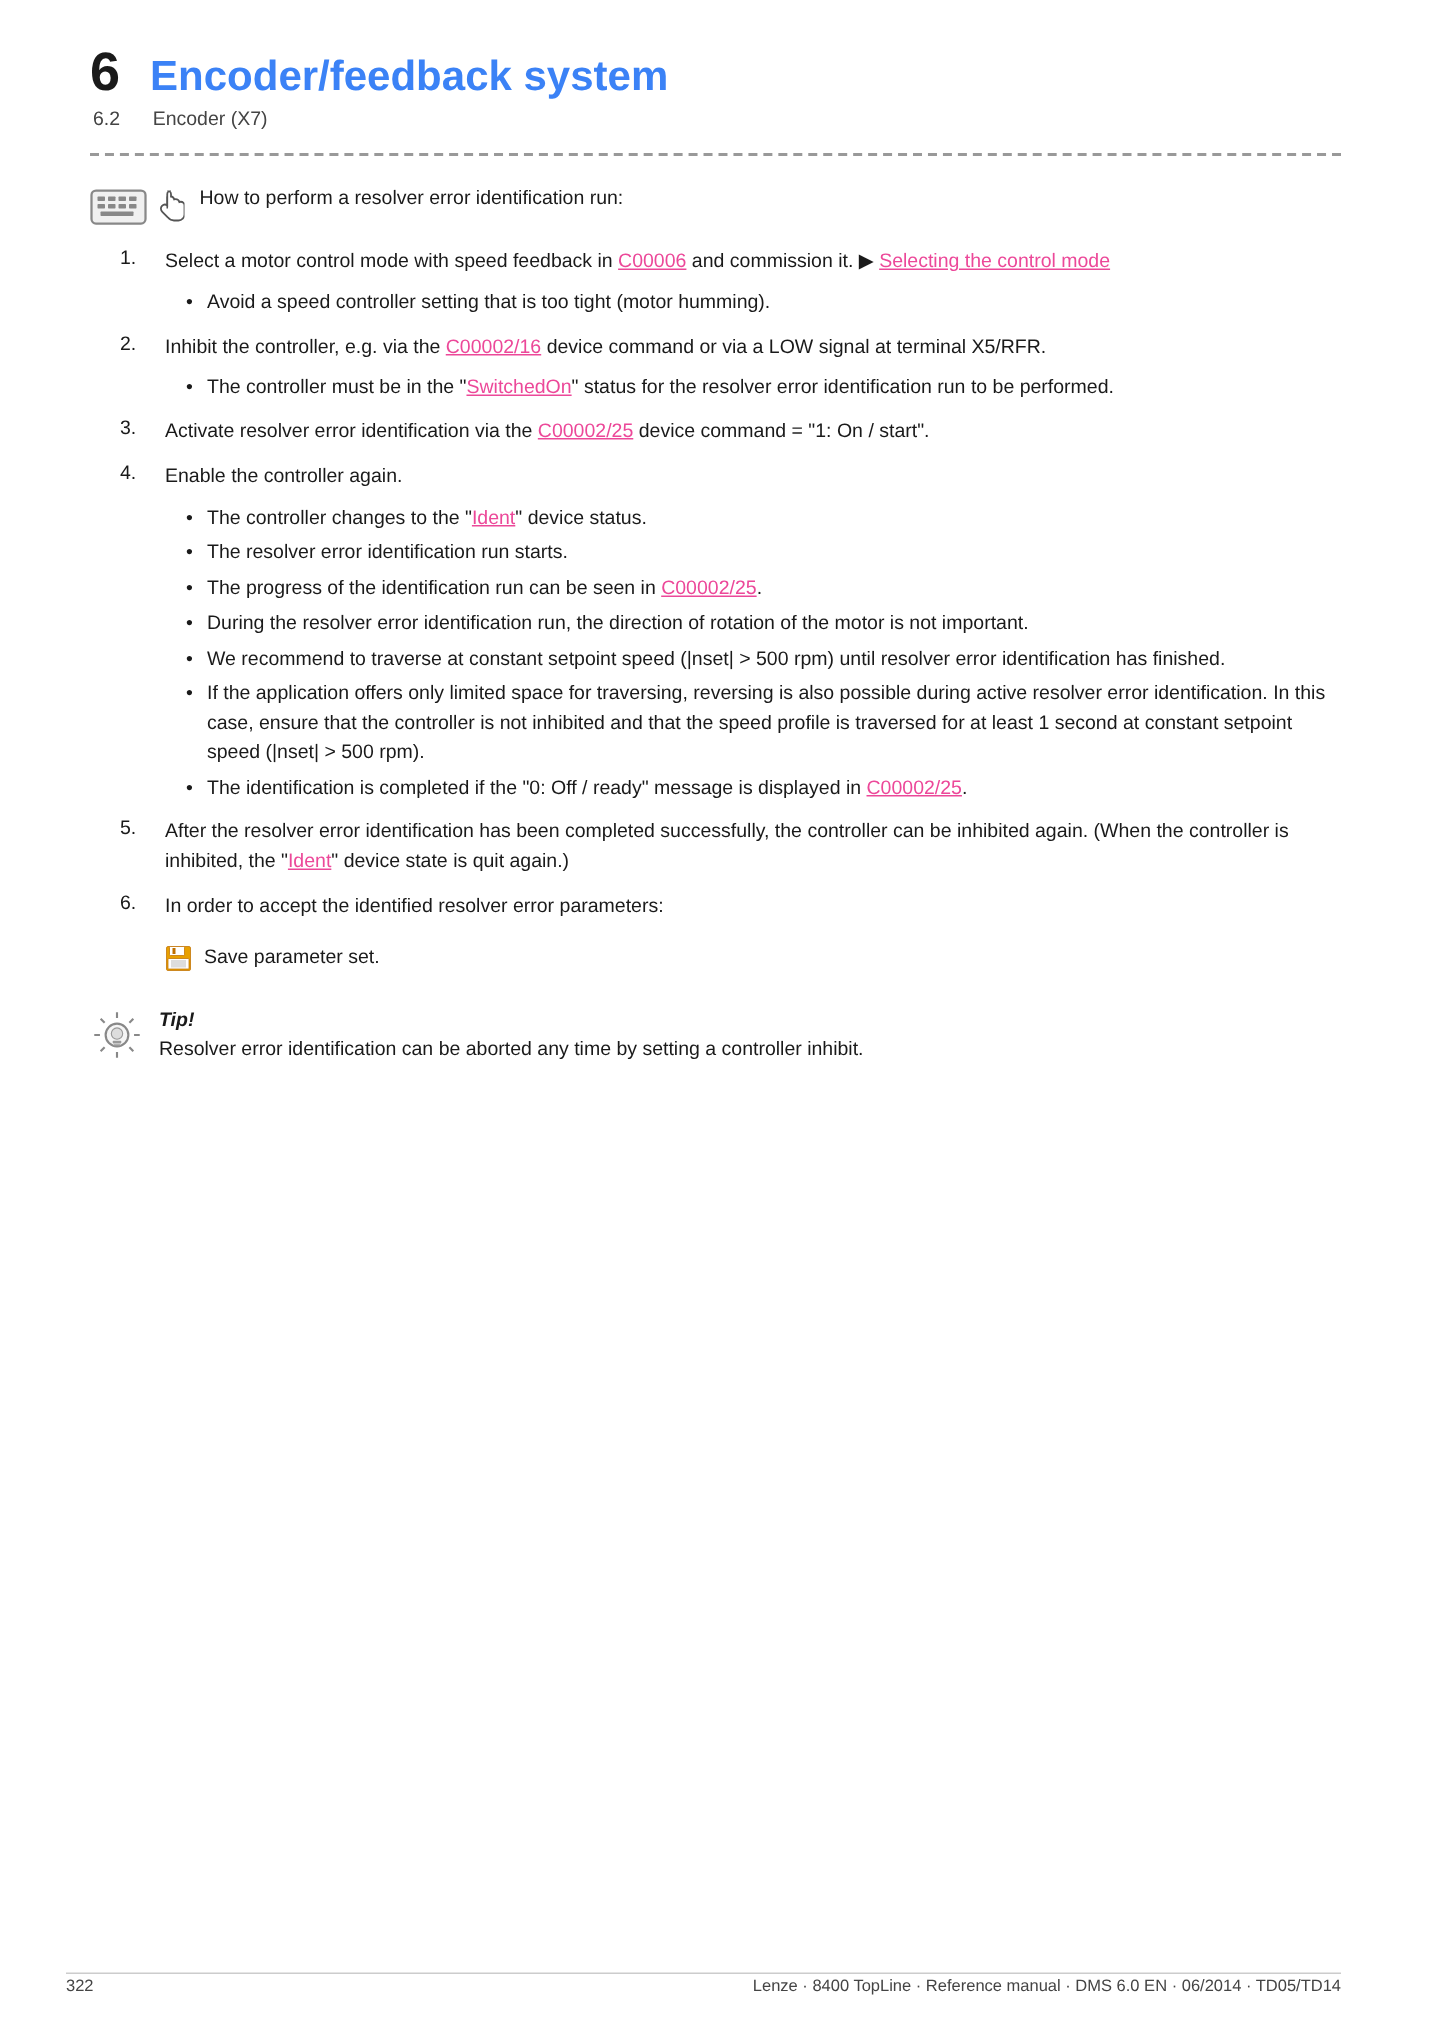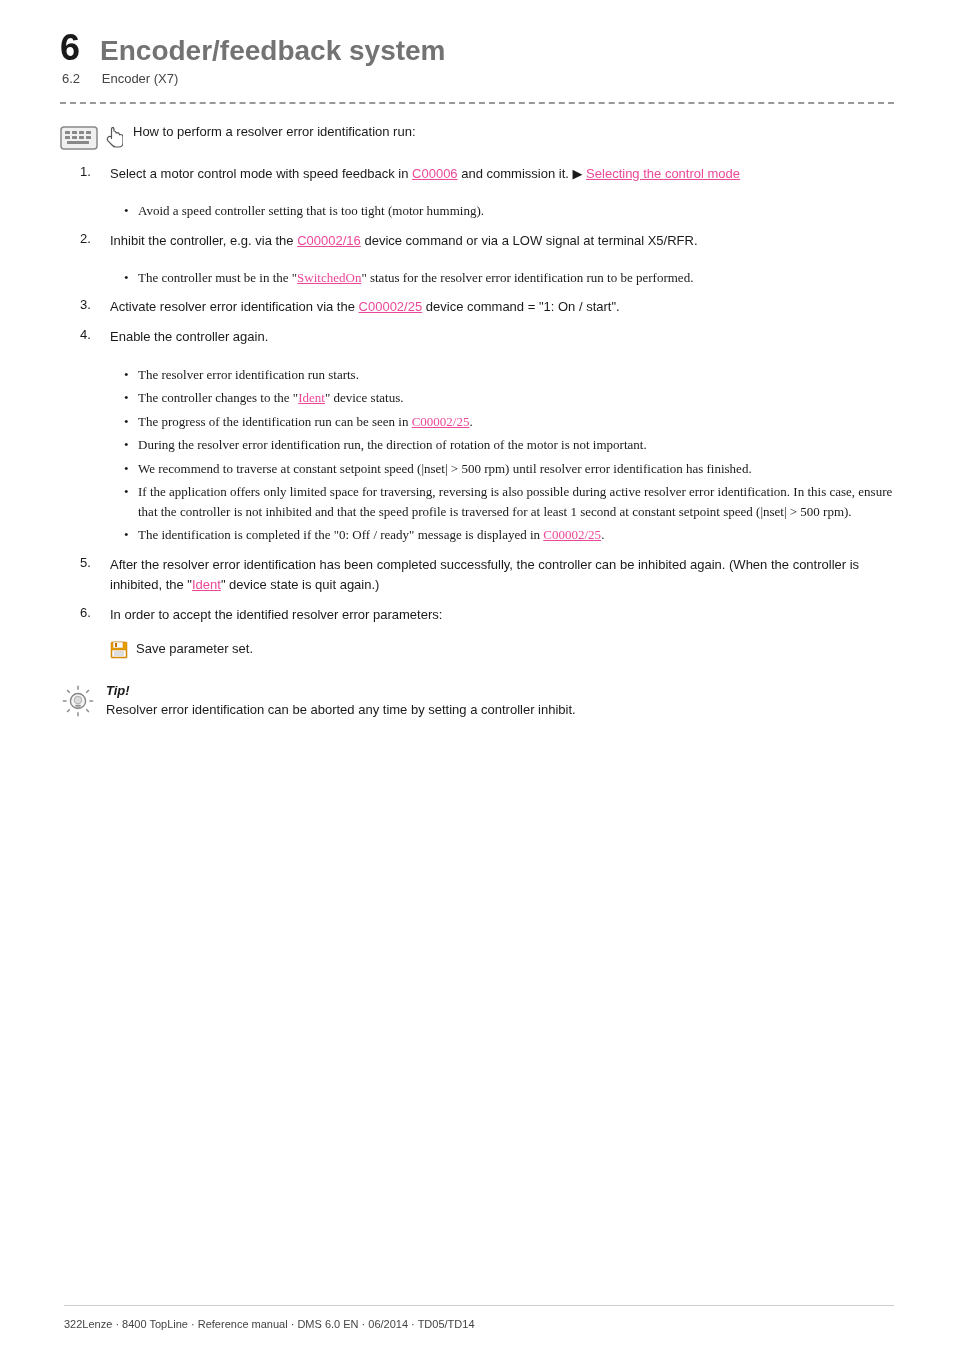--- a/index.html
+++ b/index.html
@@ -29,21 +29,21 @@
     .chapter-number {
       font-size: 36px;
       font-weight: bold;
       color: #1a1a1a;
       line-height: 1;
     }
 
     .chapter-title {
       font-size: 28px;
       font-weight: bold;
-      color: #737373;
+      color: #3b82f6;
     }
 
     .section-label {
       font-size: 13px;
       color: #444;
       margin-bottom: 16px;
       padding-left: 2px;
     }
 
     
@@ -92,23 +92,22 @@
       content: counter(main-counter) ".";
       position: absolute;
       left: 0;
       font-weight: normal;
       color: #1a1a1a;
     }
 
     
     .sub-list {
       list-style: none;
-      margin-top: 17px;
+      margin-top: 7px;
       padding-left: 14px;
-      font-family: Liberation Serif, serif;
     }
 
     .sub-list li {
       position: relative;
       padding-left: 14px;
       margin-bottom: 4px;
       line-height: 1.5;
     }
 
     .sub-list li::before {
@@ -161,27 +160,28 @@
       font-size: 13px;
       display: block;
       margin-bottom: 4px;
       font-style: italic;
     }
 
     
     .page-footer {
       position: absolute;
       bottom: 20px;
-      left: 64px;
+      left: 44px;
       right: 60px;
       display: flex;
+      justify-content: space-between;
       font-size: 11px;
       color: #444;
       border-top: 1px solid #ccc;
-      padding-top: 12px;
+      padding-top: 2px;
     }
 
     .line-height-normal {
       line-height: 1.55;
     }
   </style>
 </head>
 <body>
 
 <div class="page">
@@ -257,24 +257,24 @@
         <span>Activate resolver error identification via the </span>
         <a href="#">C00002/25</a>
         <span> device command = "1: On / start".</span>
       </span>
     </li>
 
     <li>
       <span class="line-height-normal">Enable the controller again.</span>
       <ul class="sub-list">
         <li>
+          <span>The controller changes to the "</span><a href="#">Ident</a><span>" device status.</span>
+        </li>
+        <li>
           <span>The resolver error identification run starts.</span>
-        </li>
-        <li>
-          <span>The controller changes to the "</span><a href="#">Ident</a><span>" device status.</span>
         </li>
         <li>
           <span>The progress of the identification run can be seen in </span><a href="#">C00002/25</a><span>.</span>
         </li>
         <li>
           <span>During the resolver error identification run, the direction of rotation of the motor is not important.</span>
         </li>
         <li>
           <span>We recommend to traverse at constant setpoint speed (|nset| &gt; 500 rpm) until resolver error identification has finished.</span>
         </li>

